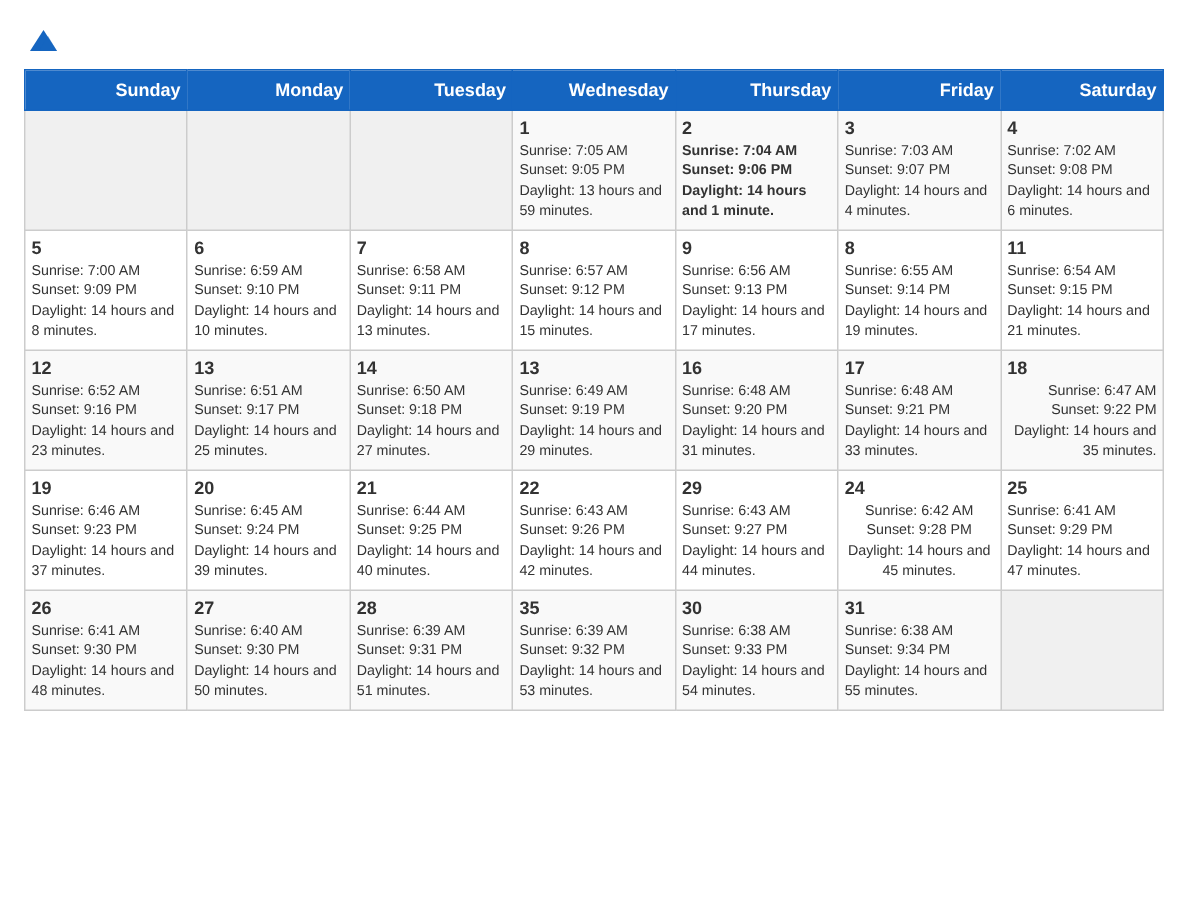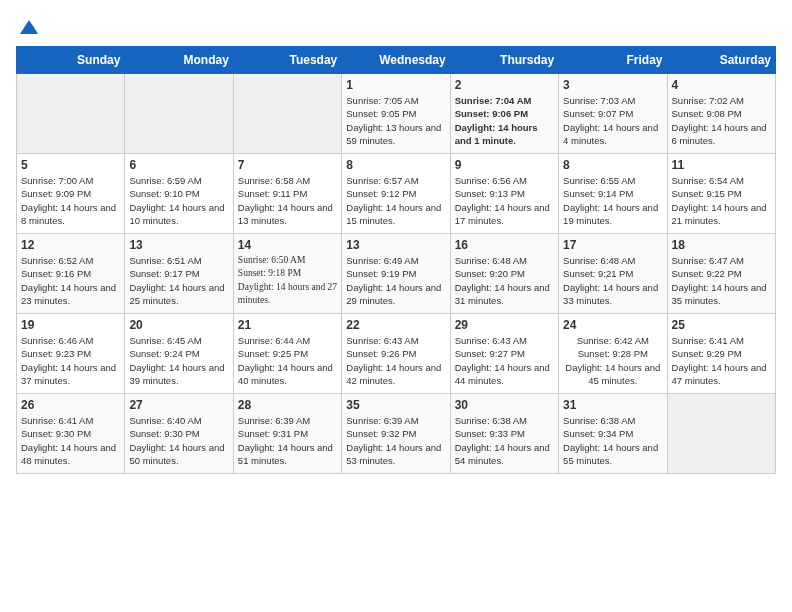--- a/index.html
+++ b/index.html
@@ -205,21 +205,21 @@
 Daylight: 14 hours and 23 minutes.</div>
         </td>
         <td>
           <div class="day-number">13</div>
           <div class="day-info" style="white-space: pre-line;">Sunrise: 6:51 AM
 Sunset: 9:17 PM
 Daylight: 14 hours and 25 minutes.</div>
         </td>
         <td>
           <div class="day-number">14</div>
-          <div class="day-info" style="white-space: pre-line; font-family: Liberation Serif, serif;">Sunrise: 6:50 AM
+          <div class="day-info" style="white-space: pre-line;">Sunrise: 6:50 AM
 Sunset: 9:18 PM
 Daylight: 14 hours and 27 minutes.</div>
         </td>
         <td>
           <div class="day-number">13</div>
           <div class="day-info" style="white-space: pre-line;">Sunrise: 6:49 AM
 Sunset: 9:19 PM
 Daylight: 14 hours and 29 minutes.</div>
         </td>
         <td>
@@ -229,21 +229,21 @@
 Daylight: 14 hours and 31 minutes.</div>
         </td>
         <td>
           <div class="day-number">17</div>
           <div class="day-info" style="white-space: pre-line;">Sunrise: 6:48 AM
 Sunset: 9:21 PM
 Daylight: 14 hours and 33 minutes.</div>
         </td>
         <td>
           <div class="day-number">18</div>
-          <div class="day-info" style="white-space: pre-line;">Sunrise: 6:47 AM
+          <div class="day-info" style="white-space: pre-line; text-align: right;">Sunrise: 6:47 AM
 Sunset: 9:22 PM
 Daylight: 14 hours and 35 minutes.</div>
         </td>
       </tr>
       <tr>
         <td>
           <div class="day-number">19</div>
           <div class="day-info" style="white-space: pre-line;">Sunrise: 6:46 AM
 Sunset: 9:23 PM
 Daylight: 14 hours and 37 minutes.</div>

